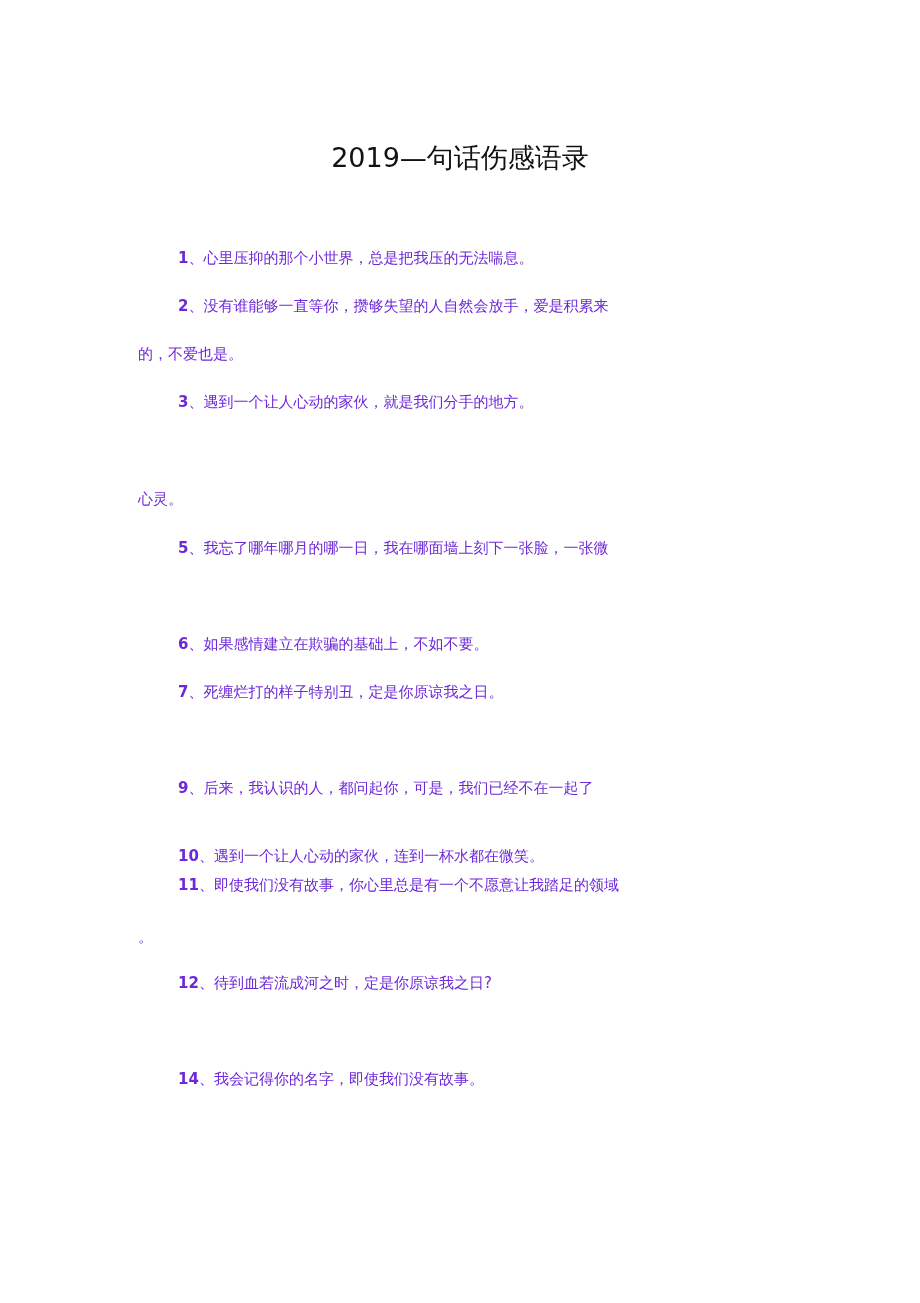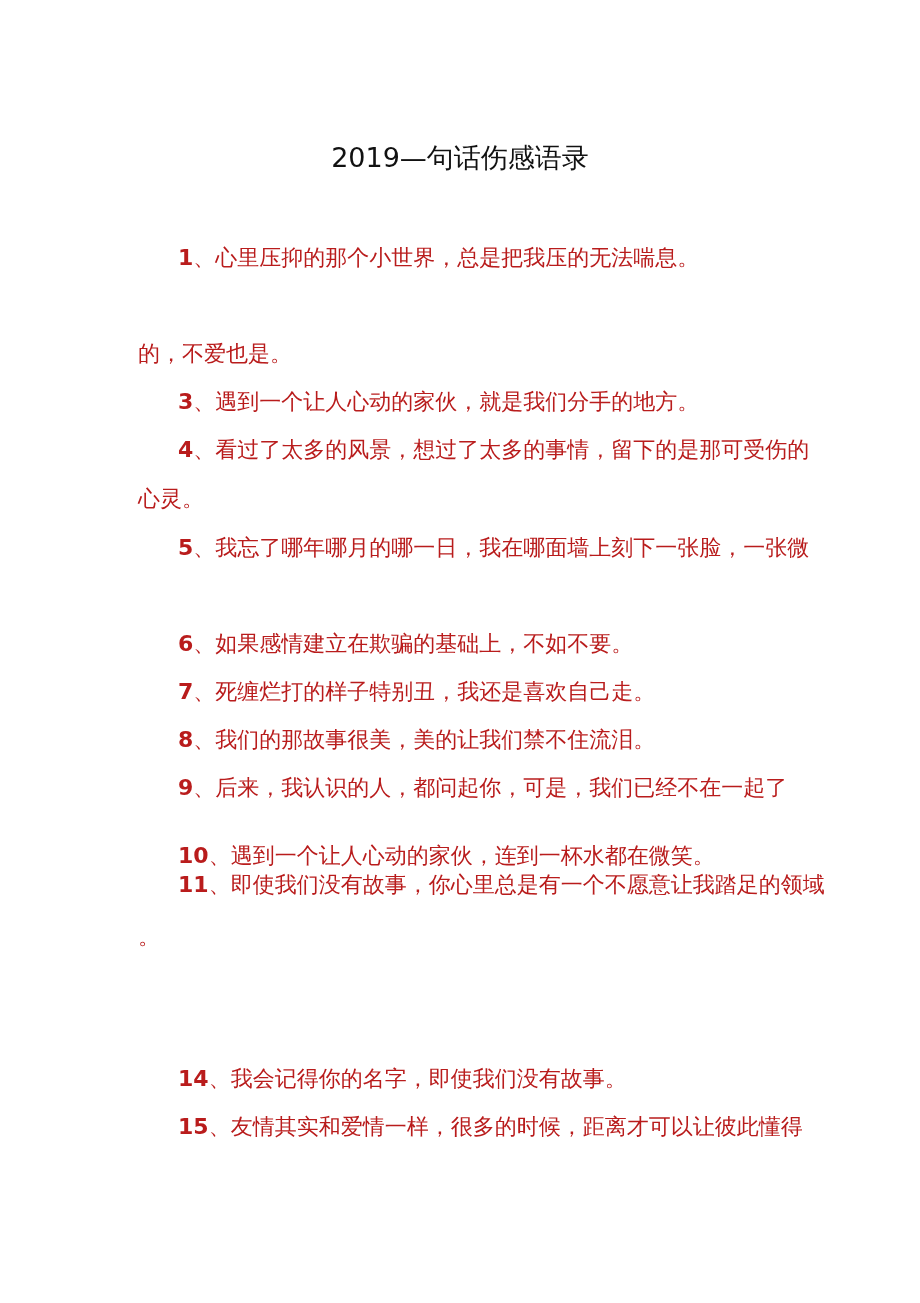--- a/index.html
+++ b/index.html
@@ -30,56 +30,55 @@
       text-align: center;
       font-size: 27px;
       font-weight: normal;
       color: #111;
       letter-spacing: 0px;
       margin: 0;
     }
     .line {
       position: absolute;
       left: 138px;
-      font-size: 22px;
+      font-size: 15px;
       line-height: 24px;
       white-space: nowrap;
-      color: #b91c1c;
+      color: #6d28d9;
     }
     .line.indent { left: 178px; }
     .num { font-weight: bold; }
   </style>
 </head>
 <body>
 
 <div class="page">
   <h1 class="title">2019—句话伤感语录</h1>
 
   <div class="line indent" style="top:246px"><span class="num">1</span><span>、心里压抑的那个小世界，总是把我压的无法喘息。</span></div>
 
+  <div class="line indent" style="top:294px"><span class="num">2</span><span>、没有谁能够一直等你，攒够失望的人自然会放手，爱是积累来</span></div>
   <div class="line" style="top:342px">的，不爱也是。</div>
 
   <div class="line indent" style="top:390px"><span class="num">3</span><span>、遇到一个让人心动的家伙，就是我们分手的地方。</span></div>
 
-  <div class="line indent" style="top:438px"><span class="num">4</span><span>、看过了太多的风景，想过了太多的事情，留下的是那可受伤的</span></div>
   <div class="line" style="top:487px">心灵。</div>
 
   <div class="line indent" style="top:536px"><span class="num">5</span><span>、我忘了哪年哪月的哪一日，我在哪面墙上刻下一张脸，一张微</span></div>
 
   <div class="line indent" style="top:632px"><span class="num">6</span><span>、如果感情建立在欺骗的基础上，不如不要。</span></div>
 
-  <div class="line indent" style="top:680px"><span class="num">7</span><span>、死缠烂打的样子特别丑，我还是喜欢自己走。</span></div>
+  <div class="line indent" style="top:680px"><span class="num">7</span><span>、死缠烂打的样子特别丑，定是你原谅我之日。</span></div>
 
-  <div class="line indent" style="top:728px"><span class="num">8</span><span>、我们的那故事很美，美的让我们禁不住流泪。</span></div>
 
   <div class="line indent" style="top:776px"><span class="num">9</span><span>、后来，我认识的人，都问起你，可是，我们已经不在一起了</span></div>
 
   <div class="line indent" style="top:844px"><span class="num">10</span><span>、遇到一个让人心动的家伙，连到一杯水都在微笑。</span></div>
 
   <div class="line indent" style="top:873px"><span class="num">11</span><span>、即使我们没有故事，你心里总是有一个不愿意让我踏足的领域</span></div>
   <div class="line" style="top:925px">。</div>
 
+  <div class="line indent" style="top:971px"><span class="num">12</span><span>、待到血若流成河之时，定是你原谅我之日?</span></div>
 
 
   <div class="line indent" style="top:1067px"><span class="num">14</span><span>、我会记得你的名字，即使我们没有故事。</span></div>
 
-  <div class="line indent" style="top:1115px"><span class="num">15</span><span>、友情其实和爱情一样，很多的时候，距离才可以让彼此懂得</span></div>
 </div>
 
 </body></html>

